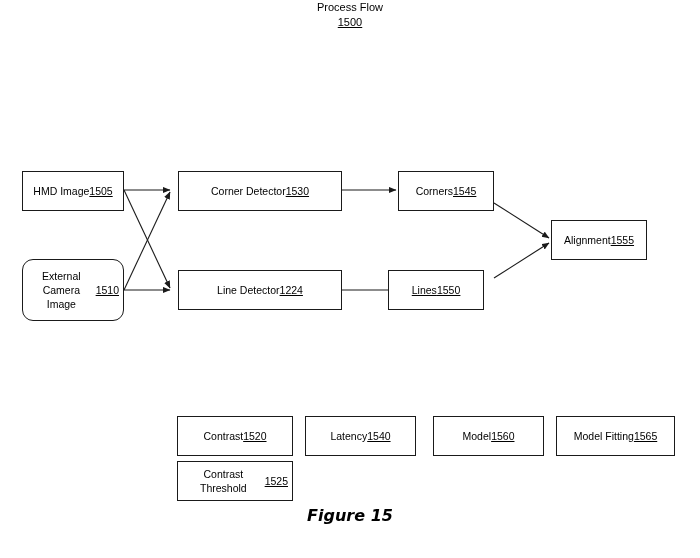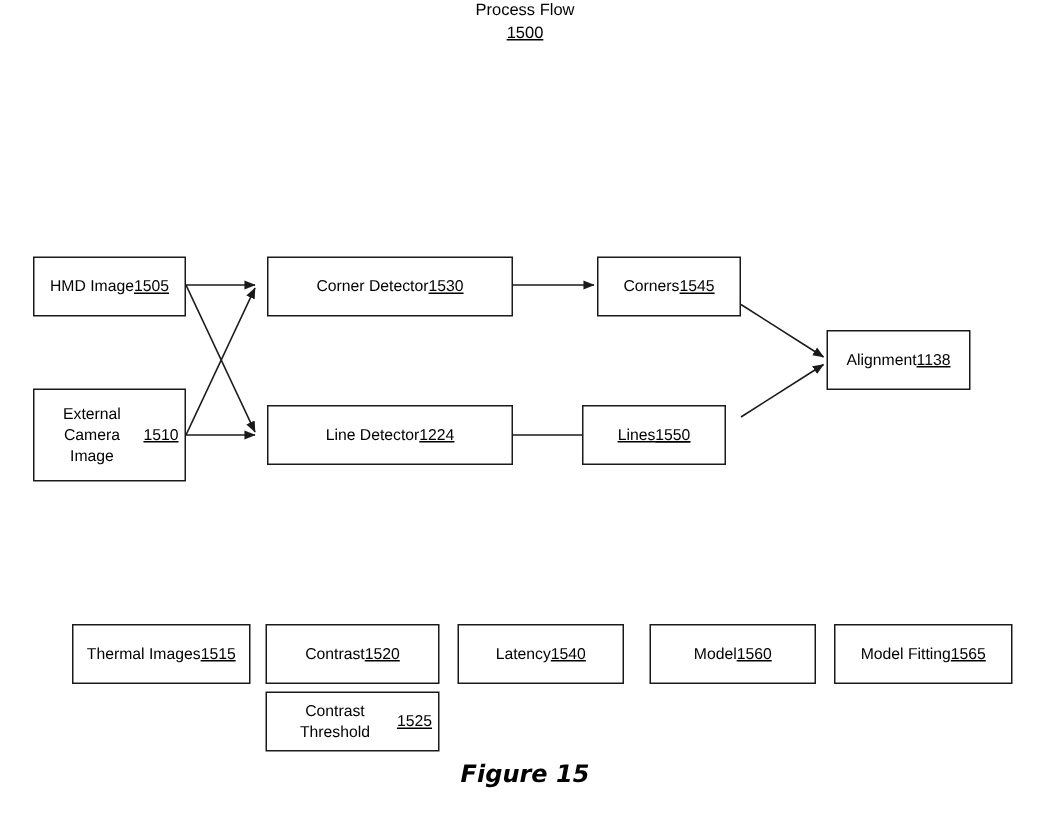--- a/index.html
+++ b/index.html
@@ -119,21 +119,21 @@
     <line x1="494" y1="203" x2="549" y2="238" stroke="#1a1a1a" stroke-width="1.1" marker-end="url(#arrowhead)"></line>
 
     <line x1="494" y1="278" x2="549" y2="243" stroke="#1a1a1a" stroke-width="1.1" marker-end="url(#arrowhead)"></line>
   </svg>
 
   <div class="node" style="left:22px; top:171px; width:102px; height:40px;">
     <span class="node-label">HMD Image</span>
     <span class="node-ref">1505</span>
   </div>
 
-  <div class="node" style="left:22px; top:259px; width:102px; height:62px;">
+  <div class="node" style="left:22px; top:259px; width:102px; height:62px;border-radius:11px;">
     <span class="node-label">External
 Camera Image</span>
     <span class="node-ref">1510</span>
   </div>
 
   <div class="node" style="left:178px; top:171px; width:164px; height:40px;">
     <span class="node-label">Corner Detector</span>
     <span class="node-ref">1530</span>
   </div>
 
@@ -147,27 +147,23 @@
     <span class="node-ref">1545</span>
   </div>
 
   <div class="node" style="left:388px; top:270px; width:96px; height:40px;text-decoration:underline;">
     <span class="node-label">Lines</span>
     <span class="node-ref">1550</span>
   </div>
 
   <div class="node" style="left:551px; top:220px; width:96px; height:40px;">
     <span class="node-label">Alignment</span>
-    <span class="node-ref">1138</span>
+    <span class="node-ref">1555</span>
   </div>
 
-  <div class="node" style="left:48px; top:416px; width:119px; height:40px;">
-    <span class="node-label">Thermal Images</span>
-    <span class="node-ref">1515</span>
-  </div>
 
   <div class="node" style="left:177px; top:416px; width:116px; height:40px;">
     <span class="node-label">Contrast</span>
     <span class="node-ref">1520</span>
   </div>
 
   <div class="node" style="left:177px; top:461px; width:116px; height:40px;">
     <span class="node-label">Contrast Threshold</span>
     <span class="node-ref">1525</span>
   </div>

